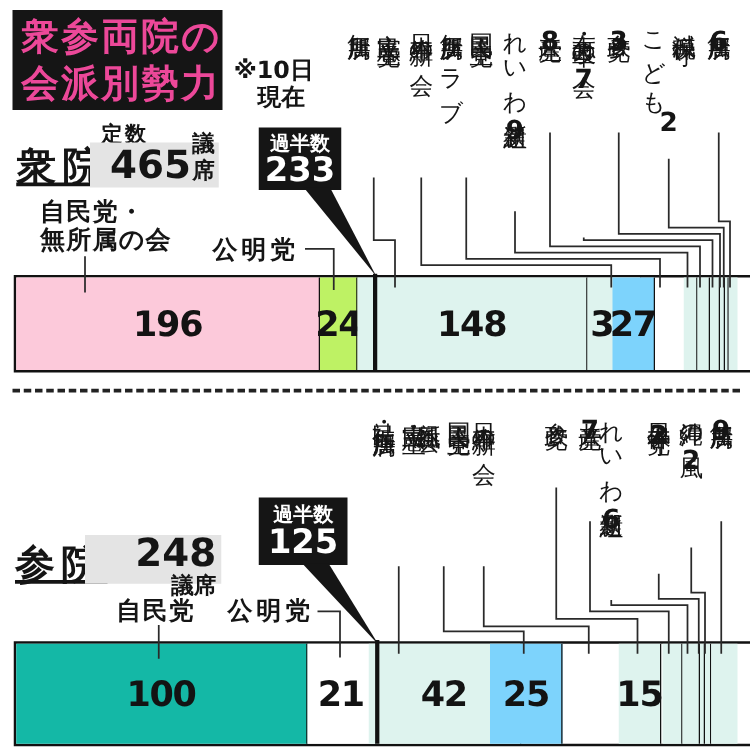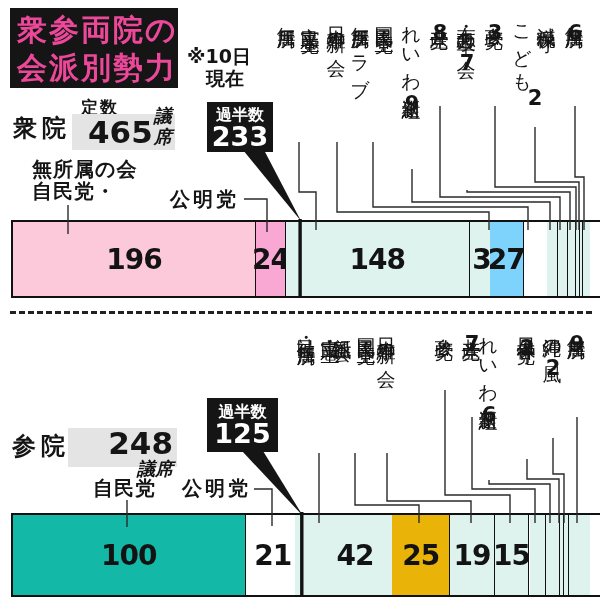--- a/index.html
+++ b/index.html
@@ -3,30 +3,30 @@
 <meta charset="utf-8">
 <style>
   html,body{margin:0;padding:0;width:600px;height:600px;background:#ffffff;overflow:hidden;
     font-family:"DejaVu Sans",sans-serif;color:#151515;}
   .stage{position:relative;width:600px;height:600px;}
   .title-box{position:absolute;left:10px;top:8px;width:168px;height:80px;background:#151515;
     color:#ec4899;font-weight:800;font-size:30px;line-height:38px;letter-spacing:2px;
     padding:3px 0 0 7px;box-sizing:border-box;}
   .note{position:absolute;left:187px;top:45px;font-size:19px;font-weight:700;line-height:22px;}
   .note .indent{margin-left:19px;}
-  .house{position:absolute;font-size:24px;font-weight:800;letter-spacing:5px;}
+  .house{position:absolute;font-size:32px;font-weight:800;letter-spacing:5px;text-decoration:underline;}
   .house0{left:13px;top:112px;}
   .house1{left:12px;top:430px;}
   .cap-prefix{position:absolute;left:81px;top:96px;font-size:17px;font-weight:700;letter-spacing:2px;}
   .cap-box{position:absolute;background:#e4e4e4;display:flex;align-items:flex-end;
     padding:0 4px 3px 16px;box-sizing:border-box;}
   .cap0{left:72px;top:114px;width:103px;height:36px;}
   .cap1{left:68px;top:428px;width:109px;height:39px;flex-direction:column;}
   .cap-num{font-size:31px;font-weight:800;line-height:30px;letter-spacing:0px;}
-  .cap-unit{font-size:18px;font-weight:700;line-height:21px;margin-left:1px;font-style:italic;}
+  .cap-unit{font-size:18px;font-weight:700;line-height:21px;margin-left:1px;}
   .maj-box{position:absolute;background:#151515;color:#ffffff;text-align:center;box-sizing:border-box;}
   .maj0{left:207px;top:102px;width:66px;height:50px;padding-top:4px;}
   .maj1{left:207px;top:398px;width:71px;height:54px;padding-top:5px;}
   .maj-l{font-size:16px;font-weight:700;line-height:17px;text-align:center;}
   .maj-v{font-size:27px;font-weight:800;line-height:28px;}
   .divider{position:absolute;left:10px;top:311px;width:582px;border-top:3px dashed #222222;}
   .chart{position:absolute;left:0;top:0;width:600px;height:600px;pointer-events:none;}
   .bar{position:absolute;border:2px solid #111111;box-sizing:content-box;background:#ffffff;padding-left:20px;}
   .seg{position:absolute;top:0;height:100%;box-sizing:border-box;border-right:1.6px solid #111111;
     display:flex;align-items:center;justify-content:center;}
@@ -78,42 +78,42 @@
   <div class="maj-box maj1">
     <div class="maj-l">過半数</div>
     <div class="maj-v">125</div>
   </div>
 
   <div id="chart0" class="chart">
       <div class="bar" style="left: 11px; top: 220px; width: 577px; height: 74px;">
         <div class="seg" style="left: 0px; width: 243.2px; background: rgb(252, 201, 218);">
           <span class="segnum">196</span>
         </div>
-        <div class="seg" style="left: 243.2px; width: 29.8px; background: #f9a8d4; text-align: center;">
+        <div class="seg" style="left: 243.2px; width: 29.8px; background: #bef264; text-align: center;">
           <span class="segnum">24</span>
         </div>
         <div class="seg" style="left: 273px; width: 183.6px; background: rgb(222, 243, 238);">
           <span class="segnum">148</span>
         </div>
         <div class="seg" style="left: 456.6px; width: 43.4px; background: rgb(222, 243, 238);">
           <span class="segnum">35</span>
         </div>
         <div class="seg" style="left: 477px; width: 33.5px; background: #7dd3fc;">
           <span class="segnum">27</span>
         </div>
         <div class="seg" style="left: 533.6px; width: 11.2px; background: rgb(222, 243, 238);"></div>
         <div class="seg" style="left: 544.7px; width: 9.9px; background: rgb(222, 243, 238);"></div>
         <div class="seg" style="left: 554.7px; width: 8.7px; background: rgb(222, 243, 238);"></div>
         <div class="seg" style="left: 563.4px; width: 3.7px; background: rgb(222, 243, 238);"></div>
         <div class="seg" style="left: 567.1px; width: 2.5px; background: rgb(222, 243, 238);"></div>
         <div class="seg" style="left: 569.6px; width: 7.4px; background: rgb(222, 243, 238); border-right: none;"></div>
       </div>
       <div class="hlabel" style="left: 32px; top: 158px;">
+        <div>自民党・</div>
         <div>無所属の会</div>
-        <div>自民党・</div>
       </div>
       <div class="hlabel" style="left: 170px; top: 188px; letter-spacing: 3px;">
         <div>公明党</div>
       </div>
       <div class="vgroup" style="left: 276px; top: 12px; width: 46px;">
         <div class="vcols">
           <div class="vcol">立憲民主党・</div>
           <div class="vcol">無所属</div>
         </div>
       </div>
@@ -170,25 +170,22 @@
       <div class="bar" style="left: 11px; top: 513px; width: 577px; height: 80px;">
         <div class="seg" style="left: 0px; width: 232.7px; background: #14b8a6;">
           <span class="segnum">100</span>
         </div>
         <div class="seg" style="left: 232.7px; width: 55px; background: rgb(255, 255, 255);">
           <span class="segnum">21</span>
         </div>
         <div class="seg" style="left: 281.5px; width: 122px; background: rgb(222, 243, 238);">
           <span class="segnum">42</span>
         </div>
-        <div class="seg" style="left: 379.2px; width: 58.2px; background: #eab308;">
+        <div class="seg" style="left: 379.2px; width: 58.2px; background: #7dd3fc;">
           <span class="segnum">25</span>
-        </div>
-        <div class="seg" style="left: 437.4px; width: 44.2px; background: rgb(222, 243, 238);">
-          <span class="segnum">19</span>
         </div>
         <div class="seg" style="left: 481.6px; width: 34.9px; background: rgb(222, 243, 238);">
           <span class="segnum">15</span>
         </div>
         <div class="seg" style="left: 516.5px; width: 16.3px; background: rgb(222, 243, 238);"></div>
         <div class="seg" style="left: 532.8px; width: 14px; background: rgb(222, 243, 238);"></div>
         <div class="seg" style="left: 546.8px; width: 4.7px; background: rgb(222, 243, 238);"></div>
         <div class="seg" style="left: 551.4px; width: 4.7px; background: rgb(222, 243, 238);"></div>
         <div class="seg" style="left: 556.1px; width: 20.9px; background: rgb(222, 243, 238); border-right: none;"></div>
       </div>

